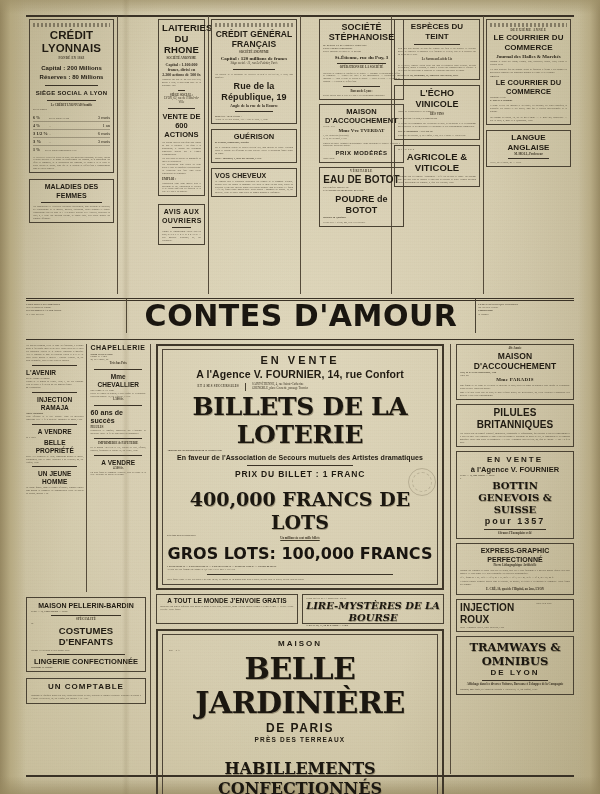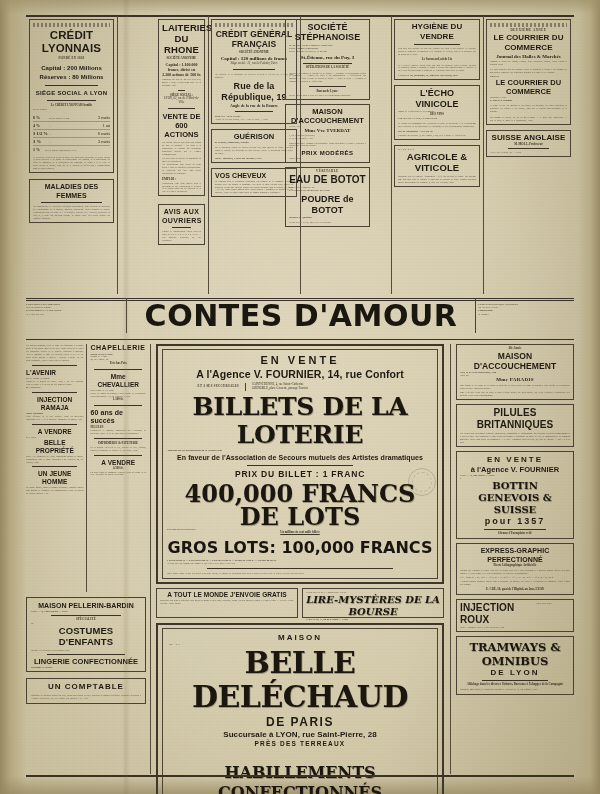--- a/index.html
+++ b/index.html
@@ -223,21 +223,21 @@
           <div class="micro" style="margin-top:2px;">Par le traitement végétal du docteur BERTRAND, sans mercure ni iodure. Guérison rapide et certaine des affections les plus rebelles. Notice et attestations franco contre un timbre.</div>
           <div class="micro c b" style="margin-top:2px;">Dépôt : Pharmacie, 4, place des Terreaux, LYON.</div>
         </div>
 
         <div class="adbox" style="margin-top:5px;">
           <div class="hd" style="font-size:7px;line-height:9px;text-align:left;">VOS CHEVEUX</div>
           <div class="micro">Ne tombent plus et repoussent rapidement par l'emploi de la Pommade cévenole, préparée avec des plantes de montagne. Elle arrête la chute en huit jours, détruit les pellicules et rend aux cheveux blancs leur couleur primitive sans les teindre. Le flacon : 3 fr. 50, franco contre mandat-poste. Dépôt général : Pharmacie du Progrès, 18, rue Mercière, Lyon. Se trouve dans toutes les bonnes maisons de parfumerie.</div>
         </div>
       </div>
 
-      <div class="tcol" style="left:256px;width:91px;padding-top:5px;">
+      <div class="tcol" style="left:290px;width:91px;padding-top:5px;">
         <div class="adbox">
           <div class="hd" style="font-size:9px;line-height:10px;">SOCIÉTÉ STÉPHANOISE</div>
           <div class="micro c b" style="margin-top:2px;">DE DÉPÔTS ET DE COMPTES COURANTS</div>
           <div class="micro c b">ET DE CRÉDIT INDUSTRIEL</div>
           <div class="micro c">Société anonyme au capital de 10 millions</div>
           <div class="sml5 c b" style="margin-top:2px;">St-Étienne, rue du Puy, 3</div>
           <div class="rule" style="margin:2px 14px;"></div>
           <div class="tiny c b">OPÉRATIONS DE LA SOCIÉTÉ</div>
           <div class="micro" style="margin-top:2px;">Ouverture de comptes de chèques et de dépôts. — Escompte et encaissement d'effets de commerce. — Avances sur titres et sur marchandises. — Souscription aux emprunts. — Achat et vente de valeurs de bourse. — Garde de titres. — Paiement de coupons. — Location de coffres-forts.</div>
           <div class="rule" style="margin:3px 20px;"></div>
@@ -262,21 +262,21 @@
           <div class="micro c">Seul Dentifrice approuvé par</div>
           <div class="micro c b">L'ACADÉMIE DE MÉDECINE DE PARIS</div>
           <div class="hd" style="font-size:9px;line-height:11px;margin-top:2px;">POUDRE de BOTOT</div>
           <div class="micro c b">Dentifrice au Quinquina</div>
           <div class="micro c" style="margin-top:2px;">ENTREPÔT A PARIS, 229, RUE ST-HONORÉ</div>
         </div>
       </div>
 
       <div class="tcol" style="left:365px;width:92px;padding-top:5px;">
         <div class="adbox">
-          <div class="hd" style="font-size:8px;line-height:10px;">HYGIÈNE DU VENDRE</div>
+          <div class="hd" style="font-size:8px;line-height:10px;">ESPÈCES DU TEINT</div>
           <div class="rule" style="margin:2px 16px;"></div>
           <div class="micro">Rien n'est plus nuisible au teint que l'emploi des fards et des poudres. Le véritable moyen de conserver la blancheur et la fraîcheur de la peau, c'est de la préserver par un savon pur et doux.</div>
           <div class="tiny c b" style="margin:2px 0;">Le Savon au Lait de Lis</div>
           <div class="micro">de CANDÈS, employé depuis trente ans dans les premières cours d'Europe, prévient les rougeurs, dartres et boutons, et donne à la peau une blancheur mate et veloutée. Il est le seul qui entretienne la souplesse de l'épiderme sans irriter les tissus.</div>
           <div class="micro c b" style="margin-top:2px;">CANDÈS et fils, parfumeurs, 26, boulevard Saint-Martin, Paris.</div>
         </div>
 
         <div class="adbox" style="margin-top:5px;">
           <div class="hd" style="font-size:9px;line-height:11px;">L'ÉCHO VINICOLE</div>
           <div class="micro c">Organe de la production et du commerce</div>
@@ -304,21 +304,21 @@
           <div class="micro" style="margin-top:2px;">Il a paru plusieurs fois par semaine depuis sa fondation et fournit à ses abonnés les mercuriales complètes des principaux marchés de France et de l'étranger.</div>
           <div class="micro c b" style="margin-top:2px;">ORGANE</div>
           <div class="hd" style="font-size:7.5px;line-height:9px;">LE COURRIER DU COMMERCE</div>
           <div class="micro c">Paraissant à Lyon</div>
           <div class="micro c b">le Jeudi et le Dimanche</div>
           <div class="micro" style="margin-top:2px;">Il donne la cote des marchés et des halles, les arrivages, les ventes publiques, la statistique des entrées et des sorties, ainsi que le bulletin météorologique de la semaine.</div>
           <div class="micro" style="margin-top:3px;">On s'abonne au bureau, 38, rue du Bât-d'Argent. — E. BODARD, propriétaire. — Rue de Brest, 8, angle de la Quarantaine, Lyon.</div>
         </div>
 
         <div class="adbox" style="margin-top:5px;">
-          <div class="hd" style="font-size:8px;line-height:10px;">SUISSE ANGLAISE</div>
+          <div class="hd" style="font-size:8px;line-height:10px;">LANGUE ANGLAISE</div>
           <div class="tiny c b">M. MOLL, Professeur</div>
           <div class="rule" style="margin:2px 18px;"></div>
           <div class="micro c">LYON, rue d'Algérie, 20 — LYON</div>
         </div>
       </div>
     </div>
 
     <div class="band">
       <div class="dbl" style="position:absolute;left:0;top:-2px;width:548px;"></div>
 
@@ -448,21 +448,21 @@
               <div style="flex:1;border-left:1px solid #4a4233;padding-left:6px;">
                 <div class="tiny">SAINT-ÉTIENNE, 4, rue Sainte-Catherine</div>
                 <div class="tiny">GRENOBLE, place Grenette, passage Tremier</div>
               </div>
             </div>
             <div class="shadowtype" style="font-size:25px;line-height:28px;margin-top:2px;letter-spacing:-.3px;">BILLETS DE LA LOTERIE</div>
             <div class="micro2 c b">Autorisée par arrêté ministériel du 12 Octobre 1881</div>
             <div class="hd" style="font-size:7px;line-height:9px;margin-top:1px;">En faveur de l'Association de Secours mutuels des Artistes dramatiques</div>
             <div class="rule" style="margin:3px 80px;"></div>
             <div class="hd" style="font-size:8.5px;line-height:11px;letter-spacing:.8px;">PRIX DU BILLET : 1 FRANC</div>
-            <div class="shadowtype" style="font-size:24px;line-height:23px;margin-top:2px;">400,000 FRANCS DE LOTS</div>
+            <div class="shadowtype" style="font-size:19px;line-height:23px;margin-top:8px;">400,000 FRANCS DE LOTS</div>
             <div class="micro2 c b">PAYABLES EN ESPÈCES</div>
             <div class="tiny c b u">Un million six cent mille billets</div>
             <div class="bigmoney" style="font-size:16px;line-height:20px;margin-top:3px;">GROS LOTS: 100,000 FRANCS</div>
             <div class="micro2 c b" style="margin-top:1px;">1 lot de 50.000 fr. — 2 lots de 25.000 fr. — 5 lots de 10.000 fr. — 20 lots de 1.000 fr. — 100 lots de 500 fr.</div>
             <div class="micro c">Au total 600 lots formant une somme de QUATRE CENT MILLE FRANCS</div>
             <div class="rule" style="margin:3px 40px;"></div>
             <div class="micro c">Envoi franco contre le prix des billets et 25 cent. en sus, de timbres ou en mandat-poste pour 5 billets; 50 cent. pour 10 billets; 75 cent. pour 25 billets.</div>
           </div>
         </div>
 
@@ -475,23 +475,22 @@
             <div class="micro c">ENVOI GRATIS DE LA BROCHURE PAR M.</div>
             <div class="shadowtype" style="font-size:10px;line-height:12px;">LIRE-MYSTÈRES DE LA BOURSE</div>
             <div class="micro c b">ALBIN &amp; Cie, 17, Bd de la Bourse — PARIS</div>
           </div>
         </div>
 
         <div class="lotbox" style="margin-top:5px;">
           <div class="lotinner" style="padding:4px 6px;">
             <div class="hd" style="font-size:8px;line-height:10px;letter-spacing:2px;">MAISON</div>
             <div class="micro c b" style="letter-spacing:1px;">DE LA</div>
-            <div class="shadowtype" style="font-size:30px;line-height:34px;letter-spacing:-.5px;">BELLE DELÉCHAUD</div>
+            <div class="shadowtype" style="font-size:30px;line-height:34px;letter-spacing:-.5px;">BELLE JARDINIÈRE</div>
             <div class="hd" style="font-size:12px;line-height:15px;letter-spacing:1.5px;margin-top:1px;">DE PARIS</div>
-            <div class="hd" style="font-size:8px;line-height:10px;">Succursale à LYON, rue Saint-Pierre, 28</div>
             <div class="hd" style="font-size:6.5px;line-height:8px;letter-spacing:1.2px;">PRÈS DES TERREAUX</div>
             <div class="shadowtype" style="font-size:16px;line-height:20px;margin-top:15px;">HABILLEMENTS CONFECTIONNÉS</div>
             <div class="hd" style="font-size:9px;line-height:11px;letter-spacing:1.5px;">POUR HOMMES</div>
 
           </div>
         </div>
       </div>
 
       <div class="vsep" style="left:424px;top:0;height:430px;"></div>
 

